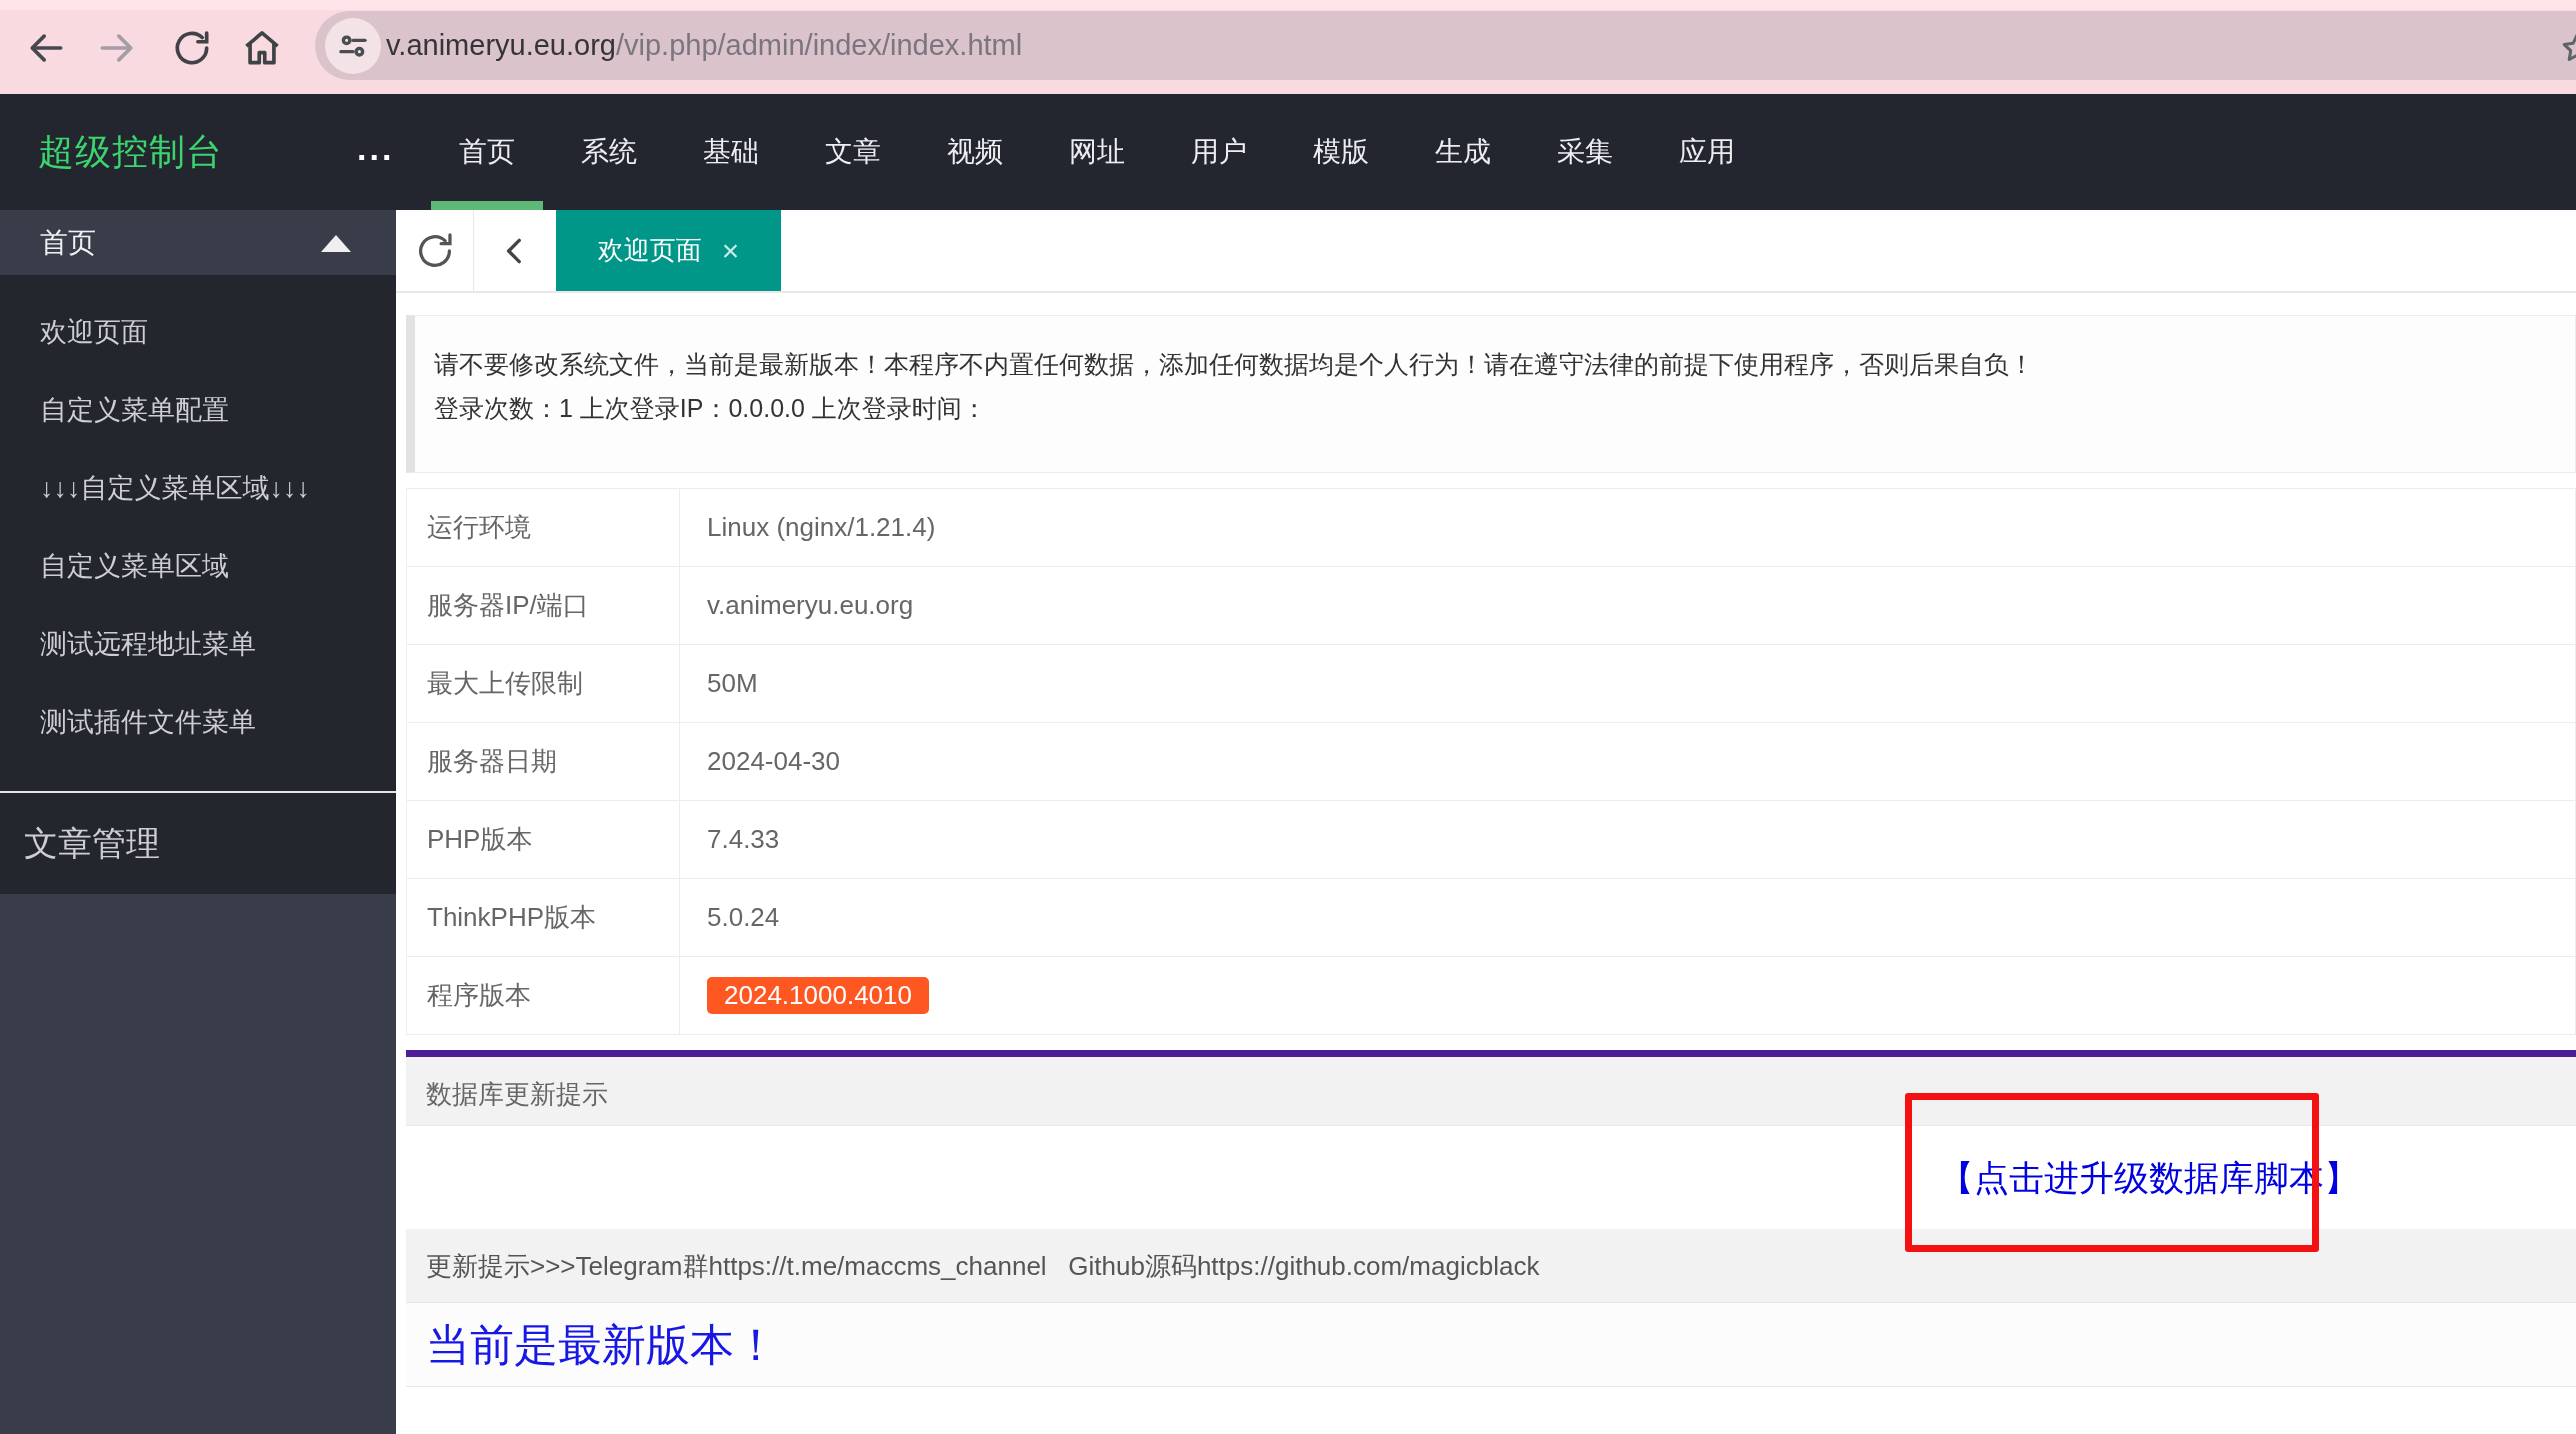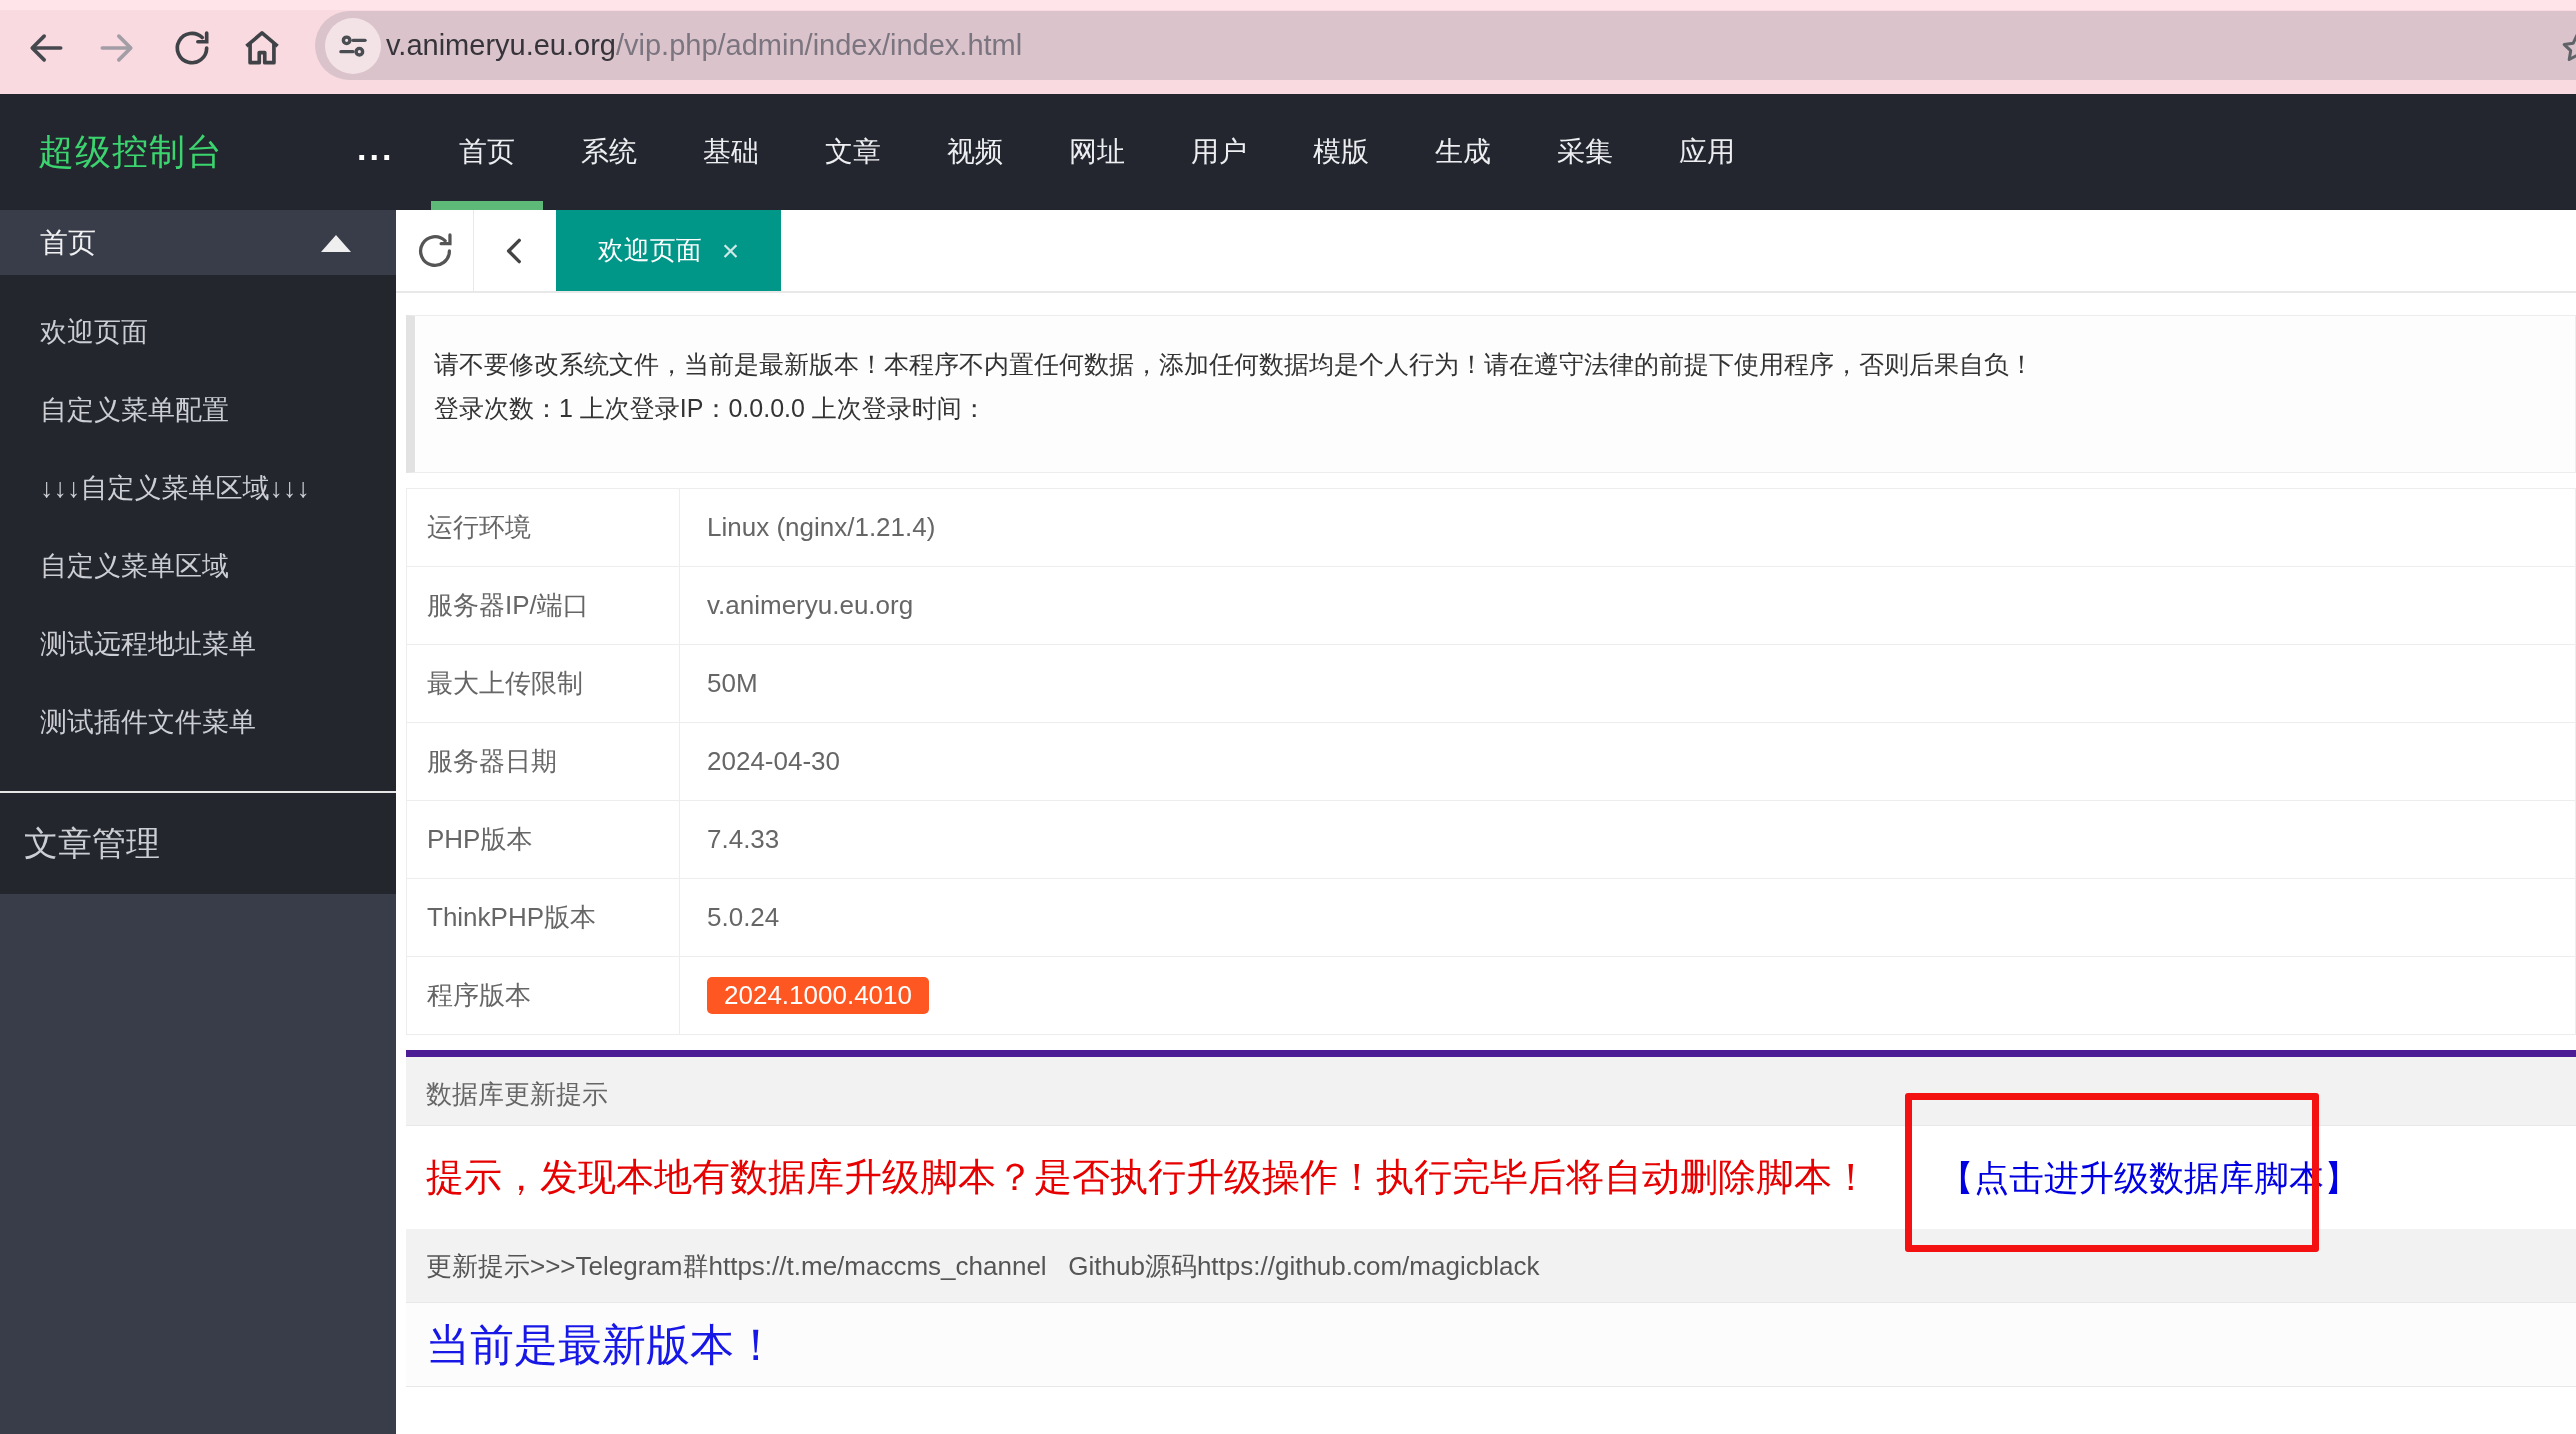--- a/index.html
+++ b/index.html
@@ -228,21 +228,20 @@
       <tr>
         <td class="k">程序版本</td>
         <td class="v"><span class="badge">2024.1000.4010</span></td>
       </tr>
     </tbody>
   </table>
 
   <div class="gray-band" style="margin-top:15px;">数据库更新提示</div>
 
   <div id="warn-row">
-    <span id="warn-text">提示，发现本地有数据库升级脚本？是否执行升级操作！执行完毕后将自动删除脚本！</span>
     <span id="upgrade-link">【点击进升级数据库脚本】</span>
   </div>
 
   <div id="db-band2">更新提示&gt;&gt;&gt;Telegram群https://t.me/maccms_channel   Github源码https://github.com/magicblack</div>
 
   <div id="latest-row">当前是最新版本！</div>
 </div>
 
 <div id="annotation-box"></div>
 

